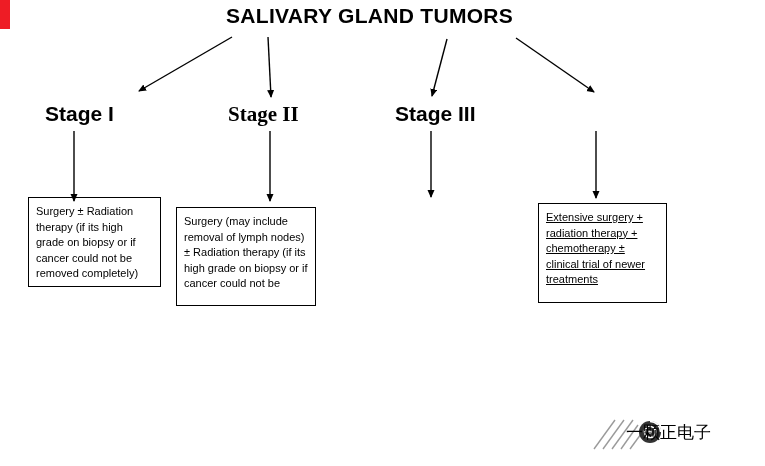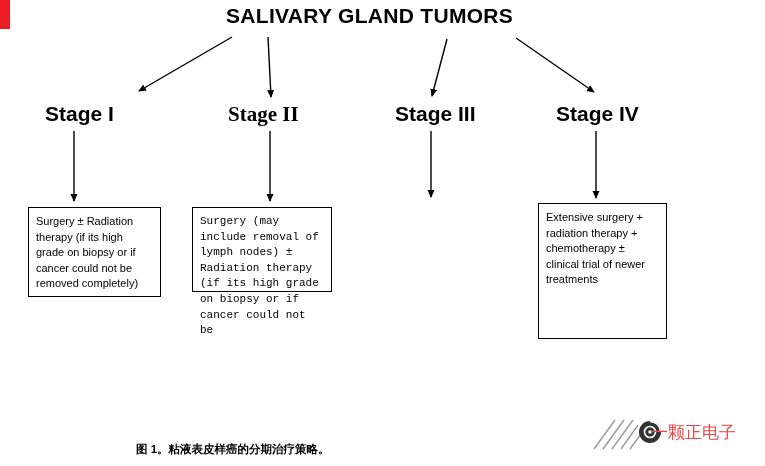--- a/index.html
+++ b/index.html
@@ -14,45 +14,44 @@
   }
   .stage-label{position:absolute;font-size:21px;font-weight:700;white-space:nowrap;}
   #stage-label-0{left:45px;top:102px;}
   #stage-label-1{left:228px;top:102px;font-family:Liberation Serif, serif;}
   #stage-label-2{left:395px;top:102px;}
   #stage-label-3{left:556px;top:102px;}
   .treat-box{
     position:absolute;border:1px solid #000;box-sizing:border-box;
     font-size:11px;line-height:1.42;padding:6px 7px;background:#fff;
   }
-  #treat-box-0{left:28px;top:207px;width:133px;height:90px;}
-  #treat-box-1{left:192px;top:207px;width:140px;height:85px;font-family:Liberation Mono, monospace;}
+  #treat-box-0{left:28px;top:197px;width:133px;height:90px;}
+  #treat-box-1{left:176px;top:207px;width:140px;height:99px;}
   #treat-box-2{left:383px;top:202px;width:103px;height:205px;}
-  #treat-box-3{left:538px;top:203px;width:129px;height:136px;}
+  #treat-box-3{left:538px;top:203px;width:129px;height:100px;text-decoration:underline;}
   .arrow-layer{position:absolute;left:0;top:0;width:765px;height:466px;pointer-events:none;}
   .caption{
     position:absolute;left:136px;top:442px;font-size:11.5px;font-weight:700;white-space:nowrap;
   }
   .watermark-text{
-    position:absolute;left:651px;top:421px;font-size:17px;color:#ef4444;white-space:nowrap;
+    position:absolute;left:626px;top:421px;font-size:17px;color:#000000;white-space:nowrap;
   }
 </style>
 </head>
 <body>
 
 <div class="canvas">
 
   <div class="red-bar"></div>
 
   <div class="title">SALIVARY GLAND TUMORS</div>
 
   <div class="stage-label" id="stage-label-0">Stage I</div>
   <div class="stage-label" id="stage-label-1">Stage II</div>
   <div class="stage-label" id="stage-label-2">Stage III</div>
-  <div class="stage-label" id="stage-label-3">Stage IV</div>
 
   <div class="treat-box" id="treat-box-0">Surgery ± Radiation therapy (if its high grade on biopsy or if cancer could not be removed completely)</div>
   <div class="treat-box" id="treat-box-1">Surgery (may include removal of lymph nodes) ± Radiation therapy (if its high grade on biopsy or if cancer could not be</div>
   <div class="treat-box" id="treat-box-3">Extensive surgery + radiation therapy + chemotherapy ± clinical trial of newer treatments</div>
 
   <svg class="arrow-layer" viewBox="0 0 765 466" xmlns="http://www.w3.org/2000/svg">
     <defs>
       <marker id="ah" markerWidth="9" markerHeight="8" refX="7" refY="3.5" orient="auto" markerUnits="userSpaceOnUse">
         <path d="M0,0 L8,3.5 L0,7 Z" fill="#000"></path>
       </marker>
@@ -77,19 +76,16 @@
     </g>
 
     <g>
       <circle cx="650" cy="432" r="11" fill="#333333"></circle>
       <circle cx="650" cy="432" r="5.5" fill="none" stroke="#ffffff" stroke-width="1.6"></circle>
       <circle cx="650" cy="432" r="1.8" fill="#ffffff"></circle>
       <path d="M650 421.5 A10.5 10.5 0 0 1 660.5 432" fill="none" stroke="#ffffff" stroke-width="1.4"></path>
     </g>
   </svg>
 
-  <div class="caption">
-    <span>图 1。</span><span>粘液表皮样癌的分期治疗策略。</span>
-  </div>
 
   <div class="watermark-text">一颗正电子</div>
 
 </div>
 
 </body></html>

